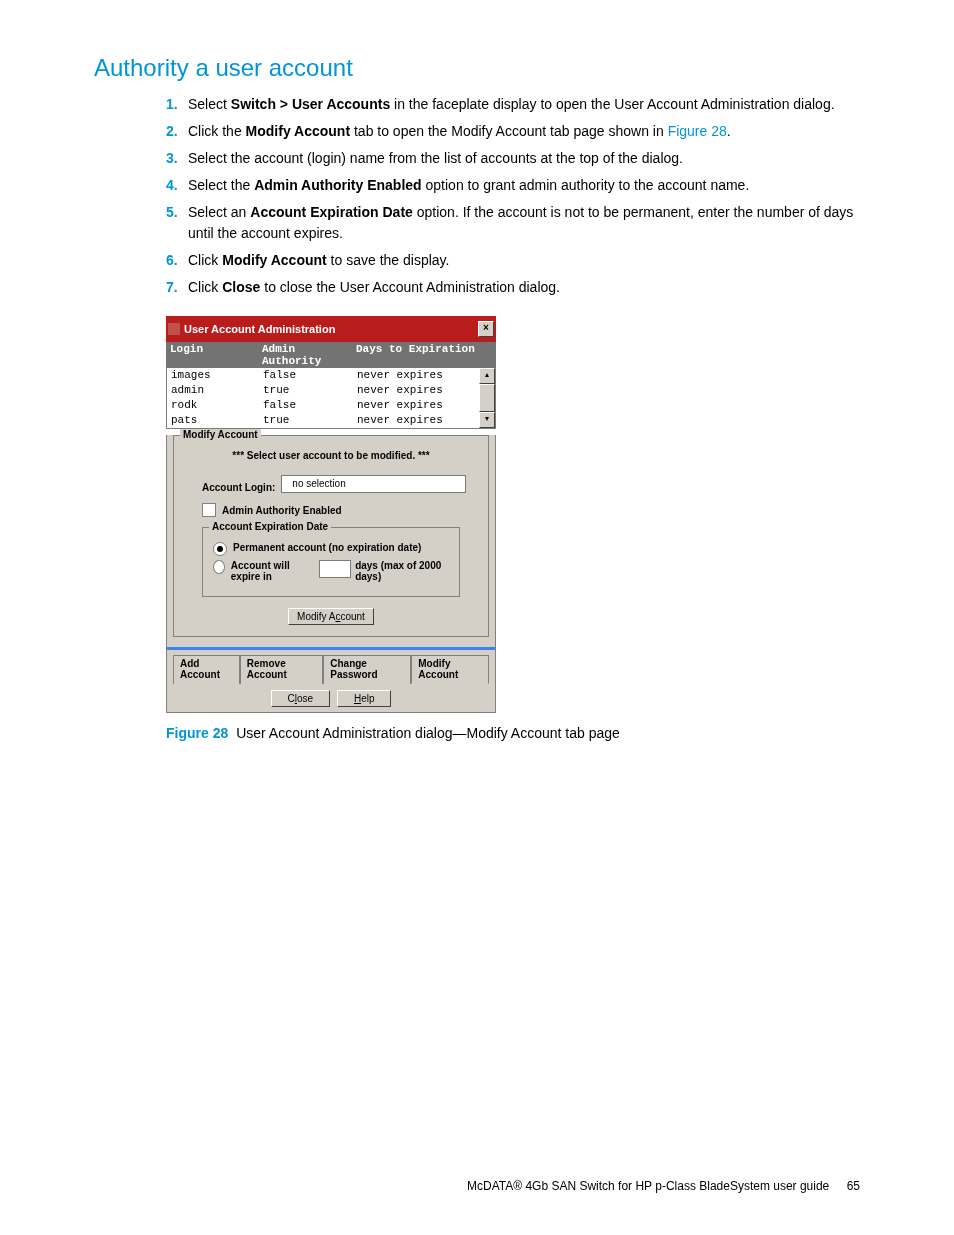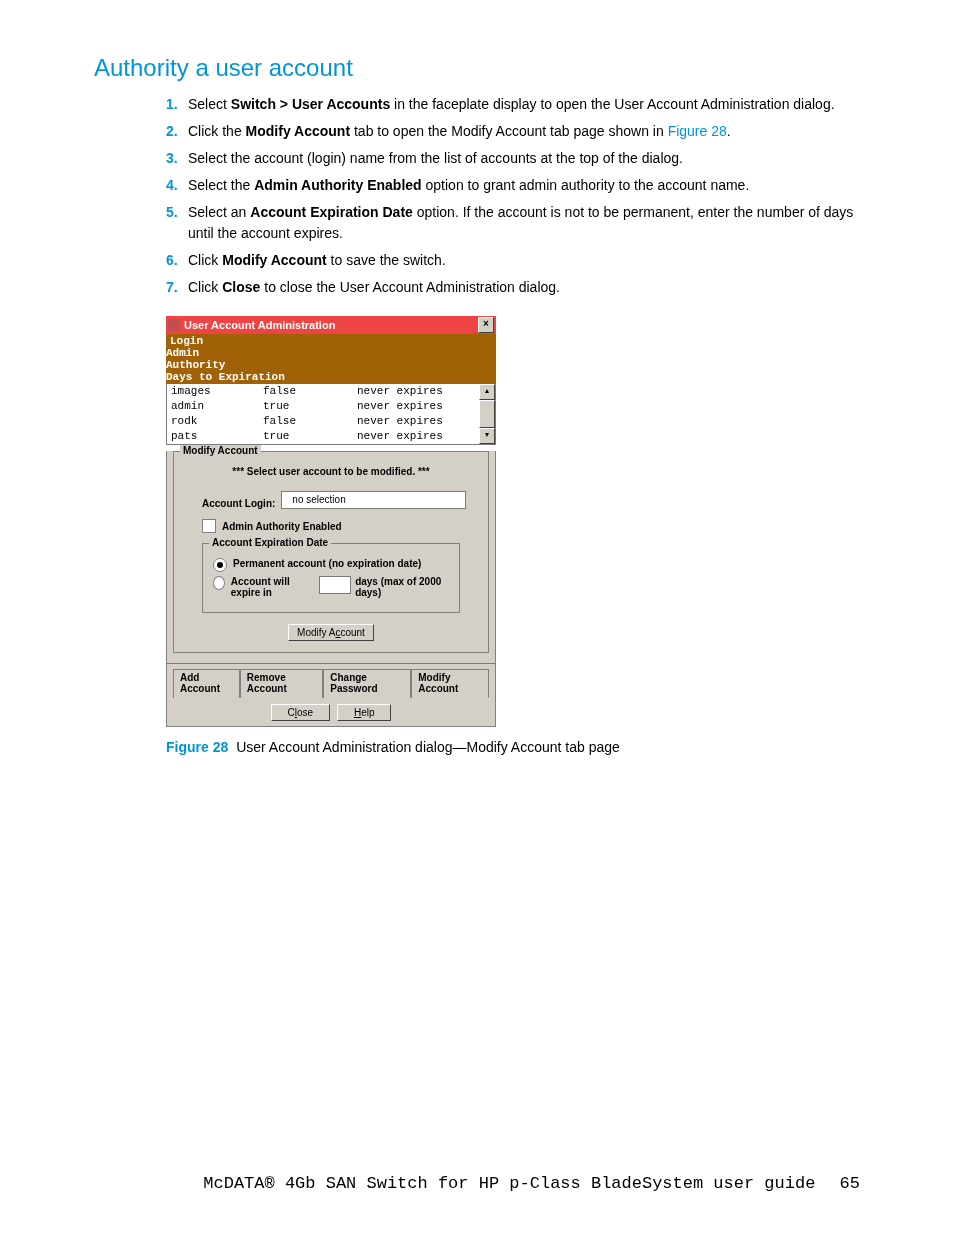--- a/index.html
+++ b/index.html
@@ -56,25 +56,25 @@
   .link { color: #0096d6; cursor: pointer; }
 
   
   .dlg-wrap {
     margin: 18px 0 0 72px;
     width: 330px;
     font-size: 10px;
     font-family: Tahoma, sans-serif;
   }
   .titlebar {
-    background: #ef4444;
+    background: #b91c1c;
     color: #fff;
     display: flex;
     align-items: center;
-    height: 18px;
+    height: 26px;
     padding: 0 2px 0 2px;
   }
   .titlebar .app-icon {
     width: 12px; height: 12px;
     background: #c0504d;
     margin-right: 4px;
     display: inline-block;
   }
   .titlebar-title {
     flex: 1;
@@ -86,28 +86,27 @@
     width: 14px; height: 14px;
     background: #d4d0c8;
     border: 1px solid #fff;
     border-right-color:#404040; border-bottom-color:#404040;
     color:#000;
     font-size: 10px; line-height: 12px;
     text-align: center;
     font-weight: 700;
   }
   .headerbar {
-    background: #a16207;
+    background: #737373;
     color: #fff;
     display: flex;
     font-family: "Courier New", monospace;
     font-weight: 700;
     font-size: 11px;
     padding: 1px 0;
-    flex-direction: column;
   }
   .col-login { width: 92px; padding-left: 4px; }
   .col-auth  { width: 94px; }
   .col-exp   { flex:1; }
 
   .list-area {
     display: flex;
     border: 1px solid #7b7b7b;
     border-top: none;
     height: 60px;
@@ -199,21 +198,21 @@
   .winbtn {
     border: 1px solid #fff;
     border-right-color:#404040; border-bottom-color:#404040;
     background:#d4d0c8;
     font-size: 10px;
     padding: 2px 8px;
     cursor: pointer;
   }
   .btn-row { text-align:center; margin-top: 14px; }
   .tab-row {
-    display:flex; gap:0; border-top:1px solid #3b82f6;
+    display:flex; gap:0; border-top:3px solid #3b82f6;
     margin: 10px -6px 0 -6px; padding: 4px 6px 0 6px;
   }
   .tab {
     border: 1px solid #808080;
     border-bottom: none;
     background:#d4d0c8;
     padding: 2px 6px 3px 6px;
     font-size: 10px;
     font-weight: 700;
     margin-right: 0px;
@@ -233,22 +232,22 @@
     margin: 12px 0 0 72px;
     font-size: 14px;
     font-family: "Segoe UI", Arial, sans-serif;
   }
   .caption .figlabel { color:#0096d6; font-weight:700; margin-right:4px; }
 
   .footer {
     position: absolute;
     bottom: 42px;
     right: 94px;
-    font-size: 17px;
-    font-family: Liberation Mono, monospace;
+    font-size: 12px;
+    font-family: Liberation Sans, sans-serif;
   }
   .footer .pn { margin-left: 14px; }
 </style>
 </head>
 <body>
 
 <div class="page">
   <h2 class="section-heading">Authority a user account</h2>
 
   <div class="body-text">
@@ -261,21 +260,21 @@
         <span>Click the </span><span class="b">Modify Account</span><span> tab to open the Modify Account tab page shown in </span><span class="link">Figure 28</span><span>.</span>
       </li>
       <li>Select the account (login) name from the list of accounts at the top of the dialog.</li>
       <li>
         <span>Select the </span><span class="b">Admin Authority Enabled</span><span> option to grant admin authority to the account name.</span>
       </li>
       <li>
         <span>Select an </span><span class="b">Account Expiration Date</span><span> option. If the account is not to be permanent, enter the number of days until the account expires.</span>
       </li>
       <li>
-        <span>Click </span><span class="b">Modify Account</span><span> to save the switch.</span>
+        <span>Click </span><span class="b">Modify Account</span><span> to save the display.</span>
       </li>
       <li>
         <span>Click </span><span class="b">Close</span><span> to close the User Account Administration dialog.</span>
       </li>
     </ol>
   </div>
 
   <div class="dlg-wrap">
     <div class="titlebar">
       <span class="app-icon"></span>

